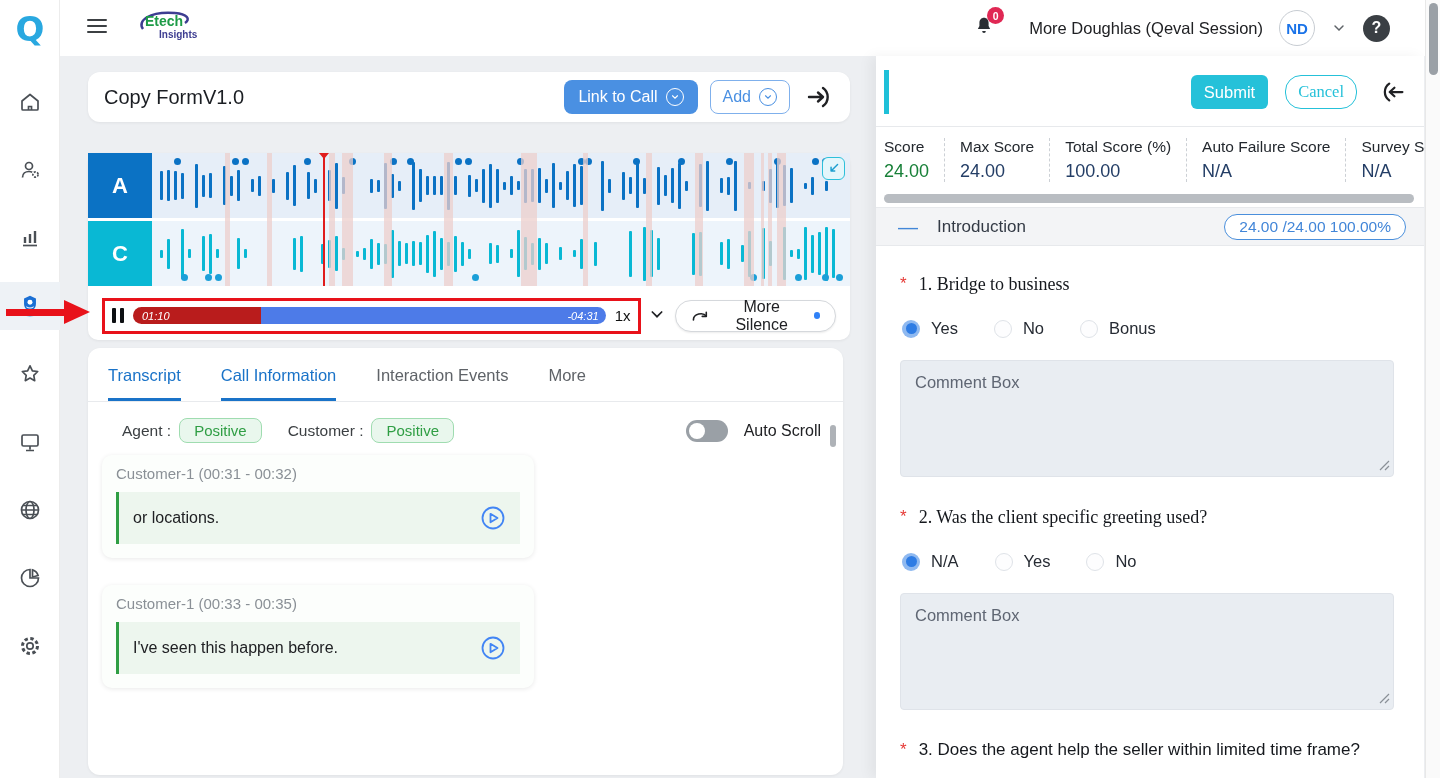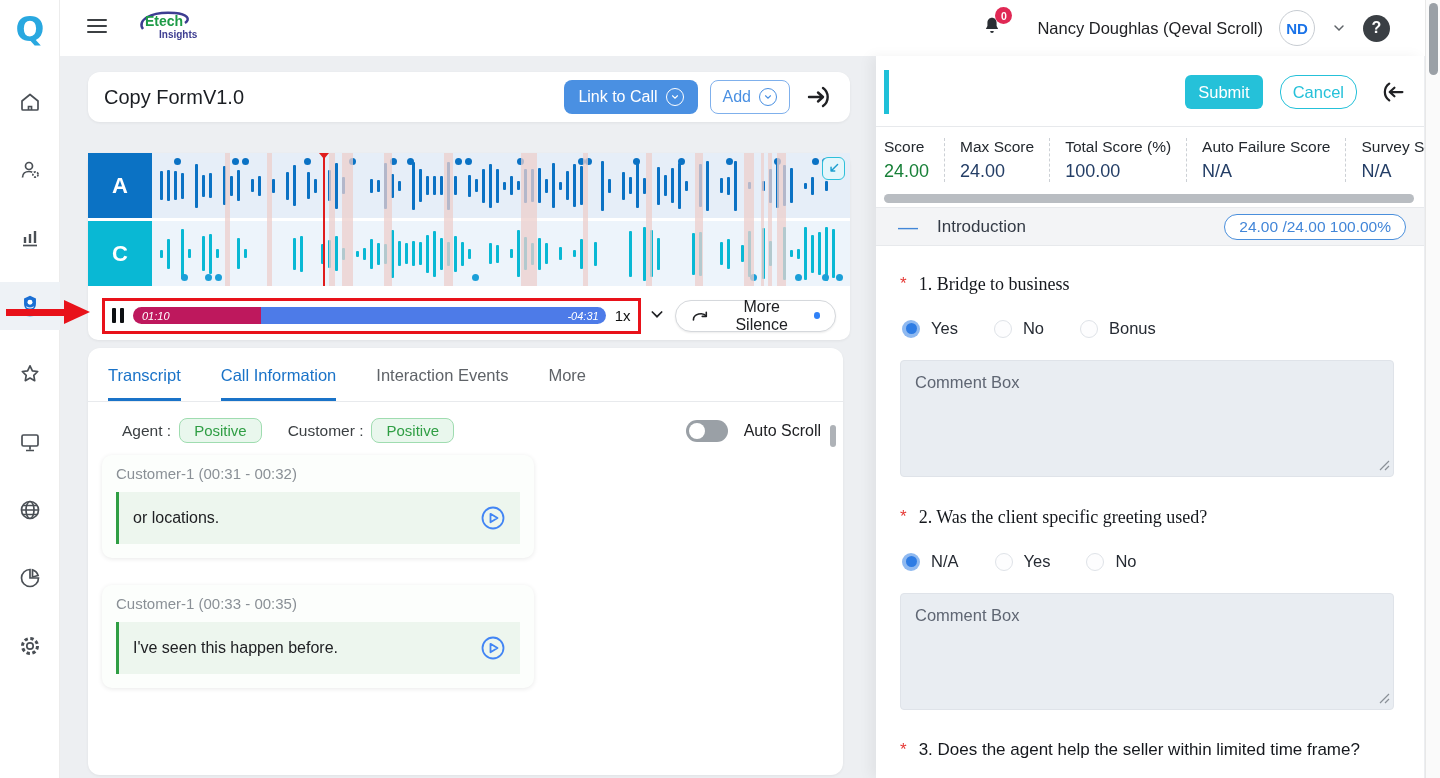--- a/index.html
+++ b/index.html
@@ -54,21 +54,21 @@
   #playhead { position:absolute; top:0; bottom:0; width:2px; background:#e01c1c; }
   #playhead:before { content:""; position:absolute; top:0; left:-4px; border-left:5px solid transparent; border-right:5px solid transparent; border-top:6px solid #e01c1c; }
   #wave-expand { position:absolute; top:4px; right:5px; width:23px; height:23px; background:#e4f6fb; border:1.5px solid #2cc0da; border-radius:6px; display:flex; align-items:center; justify-content:center; cursor:pointer; }
 
   
   #player-row { position:absolute; left:0; right:0; top:138px; height:49px; display:flex; align-items:center; padding:0 14px; }
   #player-annotated { display:flex; align-items:center; gap:9px; border:3px solid #e8121a; padding:3px 7px; width:578px; height:36px; }
   #pause-btn { display:flex; gap:4px; cursor:pointer; }
   #pause-btn i { width:4px; height:15px; background:#0d0f12; border-radius:1px; }
   #progress { flex:1; height:17px; border-radius:9px; overflow:hidden; display:flex; cursor:pointer; }
-  #seg-elapsed { background:#be185d; display:flex; align-items:center; padding-left:9px; color:#fff; font-size:11px; font-style:italic; }
+  #seg-elapsed { background:#b91c1c; display:flex; align-items:center; padding-left:9px; color:#fff; font-size:11px; font-style:italic; }
   #seg-remaining { flex:1; background:#4d7be8; display:flex; align-items:center; justify-content:flex-end; padding-right:7px; color:#fff; font-size:11px; font-style:italic; }
   #speed { font-size:15px; color:#111; }
   #player-chevron { margin-left:8px; cursor:pointer; }
   #skip-btn { margin-left:10px; height:32px; border-radius:17px; border:1px solid #d5d8dc; background:#fff; box-shadow:0 1px 2px rgba(0,0,0,.08); display:flex; align-items:center; gap:9px; padding:0 15px; font-size:16px; color:#202124; cursor:pointer; font-family:inherit; }
   #skip-dot { width:7px; height:7px; border-radius:50%; background:#2f81f7; }
 
   
   #anno-arrow { position:absolute; left:6px; top:300px; width:86px; height:24px; z-index:60; }
   #anno-arrow .shaft { position:absolute; left:0; top:9px; width:60px; height:7px; background:#e8121a; }
   #anno-arrow .head { position:absolute; left:58px; top:0; width:0; height:0; border-top:12px solid transparent; border-bottom:12px solid transparent; border-left:26px solid #e8121a; }
@@ -99,21 +99,21 @@
   .play-ic { flex:none; cursor:pointer; display:flex; }
 
   
   #panel { position:absolute; left:876px; top:56px; width:548px; height:722px; background:#fff; box-shadow:-6px 0 12px rgba(0,0,0,.05); z-index:6; }
   #eval-header { display:flex; align-items:center; padding:14px 16px 12px 8px; border-bottom:1px solid #e7e9ec; }
   #eval-bar { width:5px; height:44px; background:#1fc0d8; margin-right:16px; }
   #eval-title { font-size:17px; color:#23272d; }
   #eval-sub { font-size:15.5px; color:#9aa2ab; margin-top:4px; }
   #eval-actions { margin-left:auto; display:flex; align-items:center; gap:17px; }
   #submit-btn { background:#25c1d9; border:none; color:#fff; font-size:16.5px; border-radius:6px; height:34px; padding:0 13px; cursor:pointer; font-family:inherit; }
-  #cancel-btn { background:#fff; border:1.5px solid #25c1d9; color:#25c1d9; font-size:16.5px; border-radius:16px; height:34px; padding:0 12px; cursor:pointer; font-family:Liberation Sans, sans-serif; }
+  #cancel-btn { background:#fff; border:1.5px solid #25c1d9; color:#25c1d9; font-size:16.5px; border-radius:16px; height:34px; padding:0 12px; cursor:pointer; font-family:Liberation Serif, serif; }
   #collapse-btn { display:flex; cursor:pointer; margin-left:4px; }
   #score-strip { display:flex; padding:11px 0 12px 8px; }
   .score-cell { padding:0 15px; border-right:1.5px dashed #ccd0d5; }
   .score-cell:first-child { padding-left:0; }
   .score-cell:last-child { border-right:none; }
   .score-label { font-size:15.5px; color:#23282e; font-weight:500; white-space:nowrap; }
   .score-value { font-size:18px; margin-top:5px; color:#243e66; }
   .score-value.green { color:#188038; }
   #h-scroll { height:9px; background:#b9bdc2; border-radius:5px; margin:0 10px 4px 8px; }
   #section-bar { display:flex; align-items:center; background:#f3f4f6; border-top:1px solid #e7e9ec; border-bottom:1px solid #e7e9ec; height:39px; padding:0 18px 0 22px; margin-top:3px; }
@@ -222,21 +222,21 @@
     </svg>
   </div>
   <div id="topbar-right">
     <div id="bell-wrap">
       <svg width="22" height="24" viewBox="0 0 24 24">
           <path d="M12 3 C9 3 7 5.4 7 8.4 V12 L5.3 15.2 H18.7 L17 12 V8.4 C17 5.4 15 3 12 3 Z" fill="#2a2e33"></path>
           <path d="M10 17.5 a2 2 0 0 0 4 0" fill="#2a2e33"></path>
         </svg>
       <div id="bell-badge">0</div>
     </div>
-    <div id="user-name">Nancy Doughlas (Qeval Scroll)</div>
+    <div id="user-name">More Doughlas (Qeval Session)</div>
     <div id="avatar">ND</div>
     <svg width="16" height="16" viewBox="0 0 24 24" style="cursor:pointer">
         <path d="M6 9 l6 6 6-6" stroke="#5f6368" stroke-width="2.2" fill="none" stroke-linecap="round"></path>
       </svg>
     <div id="help-btn">?</div>
   </div>
 </div>
 
 <div id="content-bg"></div>
 

